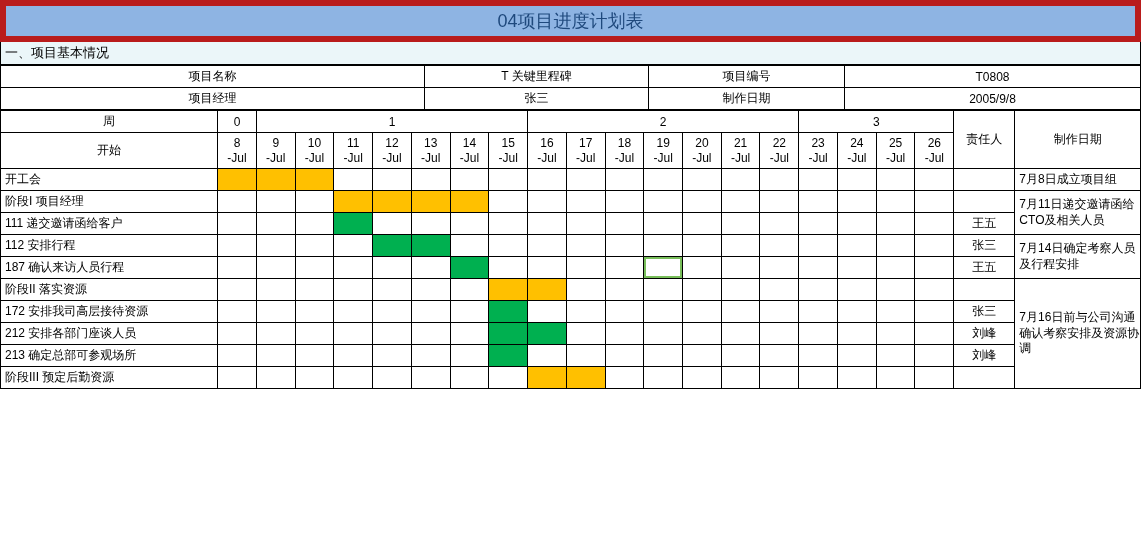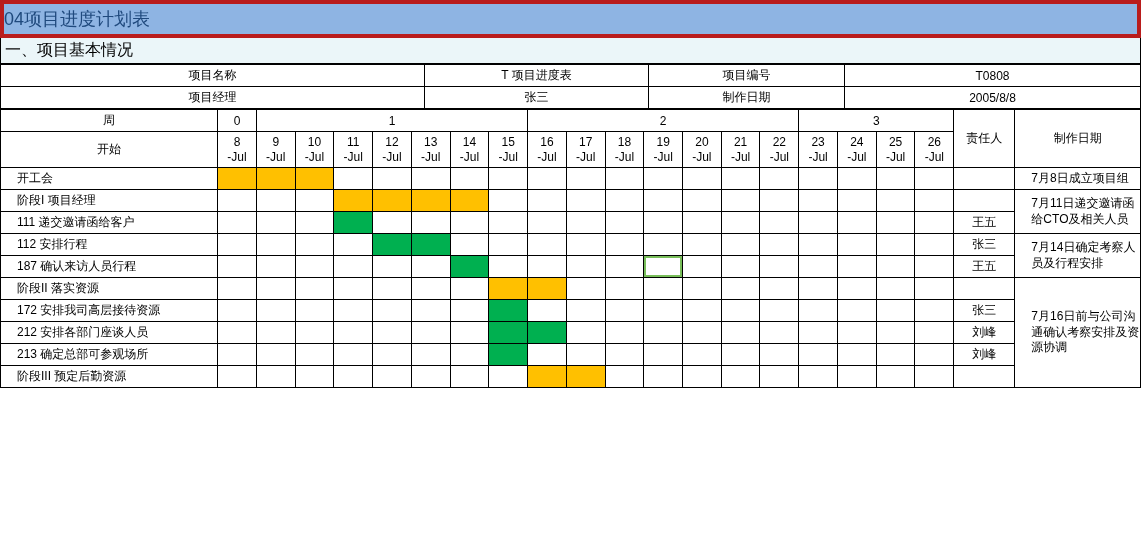--- a/index.html
+++ b/index.html
@@ -1,23 +1,23 @@
 <!DOCTYPE html>
 <html><head>
 <meta charset="utf-8">
 <style>
   * { box-sizing: border-box; margin: 0; padding: 0; }
   body { font-family: "Microsoft YaHei", sans-serif; font-size: 12px; background: #fff; }
   .wrap { width: 1141px; }
-  .title { background: #8eb4e3; color: #1f497d; font-size: 18px; font-weight: 500; padding: 3px 0; border: 4px solid #b91c1c; }
-  .section { background: #ebf6f9; padding: 2px 4px; border-left: 1px solid #000; border-right: 1px solid #000; border-bottom: 1px solid #000; font-size: 16px; }
+  .title { background: #8eb4e3; color: #1f497d; font-size: 18px; font-weight: 500; text-align: center; padding: 3px 0; border: 6px solid #b91c1c; }
+  .section { background: #ebf6f9; padding: 2px 4px; border-left: 1px solid #000; border-right: 1px solid #000; border-bottom: 1px solid #000; font-size: 13px; }
   table { border-collapse: collapse; width: 100%; table-layout: fixed; }
   td, th { border: 1px solid #000; text-align: center; font-weight: normal; font-size: 12px; height: 22px; overflow: hidden; white-space: nowrap; }
   .info td { height: 22px; margin-top: 20px; }
-  .left { text-align: left; padding-left: 16px; }
+  .left { text-align: left; padding-left: 4px; }
   .col-task { width: 213px; }
   .col-day { width: 38px; }
   .col-w0 { width: 38px; }
   .col-owner { width: 60px; }
   .col-mile { width: 123px; }
   .orange { background: #ffc000; }
   .green { background: #00b050; }
   .sel { box-shadow: inset 0 0 0 2px #78be5a; }
   .wrap-text { white-space: normal; line-height: 1.3; }
   .date-h { line-height: 1.2; }
@@ -32,29 +32,29 @@
   <table class="info">
     <colgroup>
         <col style="width:424px">
         <col style="width:224px">
         <col style="width:196px">
         <col>
       </colgroup>
     <tbody>
         <tr>
       <td>项目名称</td>
-      <td>T 项目进度表</td>
+      <td>T 关键里程碑</td>
       <td>项目编号</td>
       <td>T0808</td>
     </tr>
     <tr>
       <td>项目经理</td>
       <td>张三</td>
       <td>制作日期</td>
-      <td>2005/8/8</td>
+      <td>2005/9/8</td>
     </tr>
   </tbody>
     </table>
 
 
   <table class="gantt">
     <colgroup>
       <col class="col-task">
       <col class="col-w0">
       <col class="col-day">

